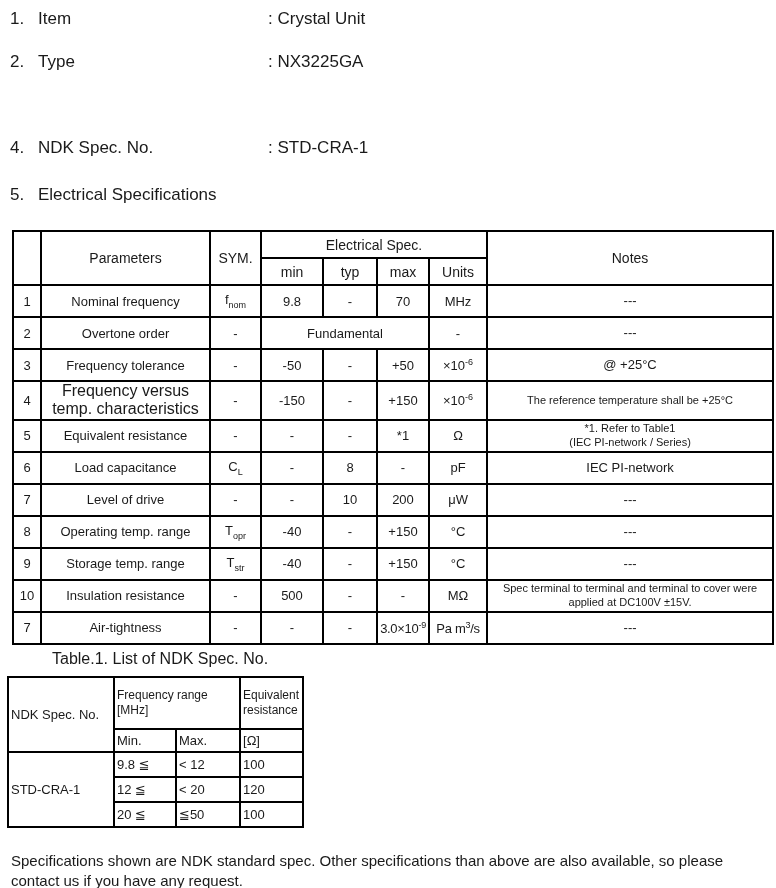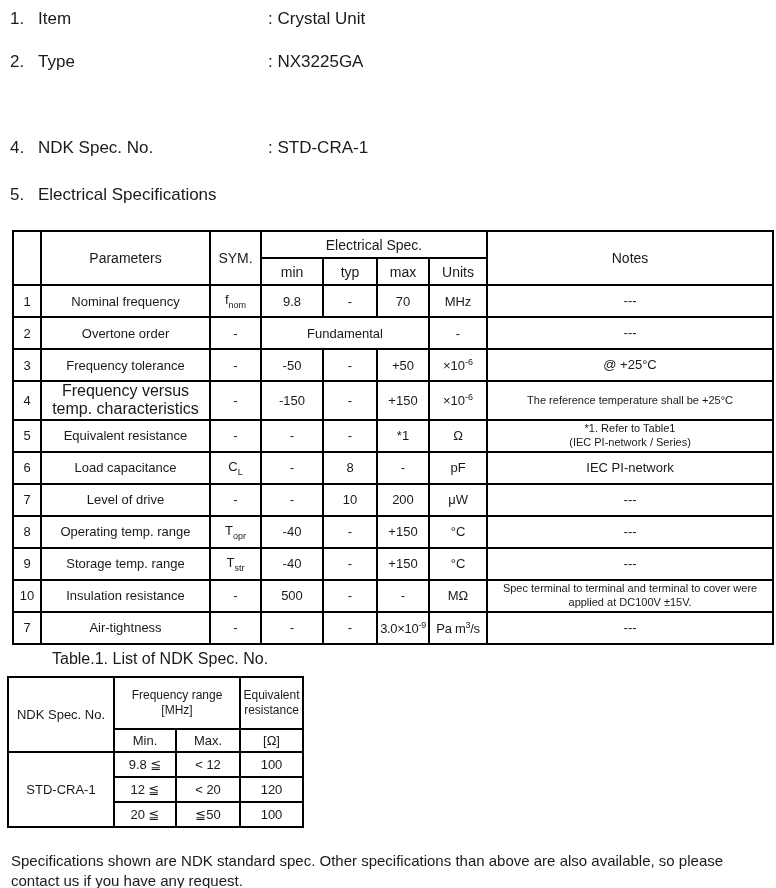--- a/index.html
+++ b/index.html
@@ -38,21 +38,21 @@
   .c-notes { font-size:12px; white-space:pre-line; line-height:1.25; }
   .c-notes.small { font-size:11px; }
 
   
   .table1-title { position:absolute; left:8px; top:650px; font-size:16px; white-space:nowrap;margin-left:44px; }
   .table1 {
     position:absolute; left:7px; top:676px; width:295px;
     border-collapse:collapse; table-layout:fixed;
   }
   .table1 th, .table1 td {
-    border:2px solid #000; padding:0 2px; text-align:center;
+    border:2px solid #000; padding:0 2px; text-align:left;
     vertical-align:middle; font-weight:normal; font-size:13px;
   }
   .table1 thead th.multi { font-size:12px; line-height:1.25; white-space:pre-line; }
   .t1-h1 { height:52px; } .t1-h2 { height:23px; } .t1-row { height:25px; }
 
   
   .footer {
     position:absolute; left:11px; top:851px; width:756px;
     font-size:15px; line-height:1.35; white-space:pre-line;
   }

